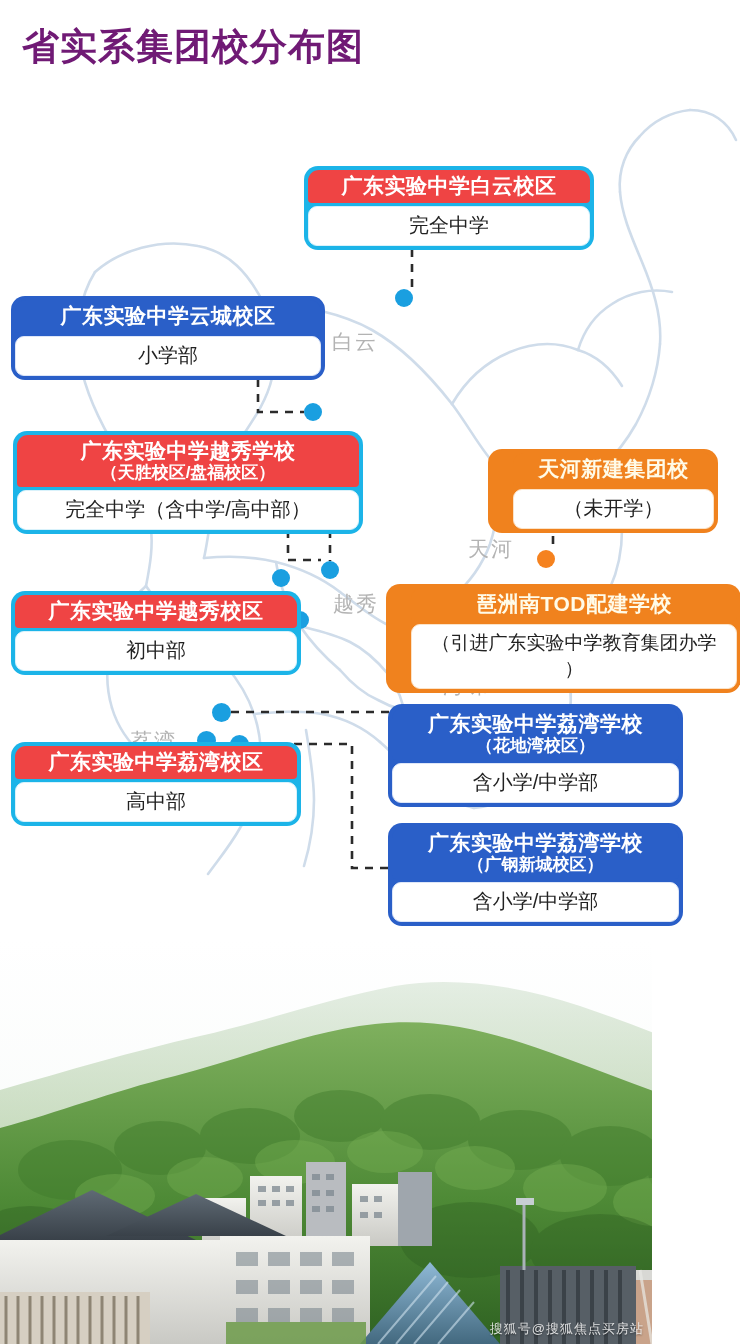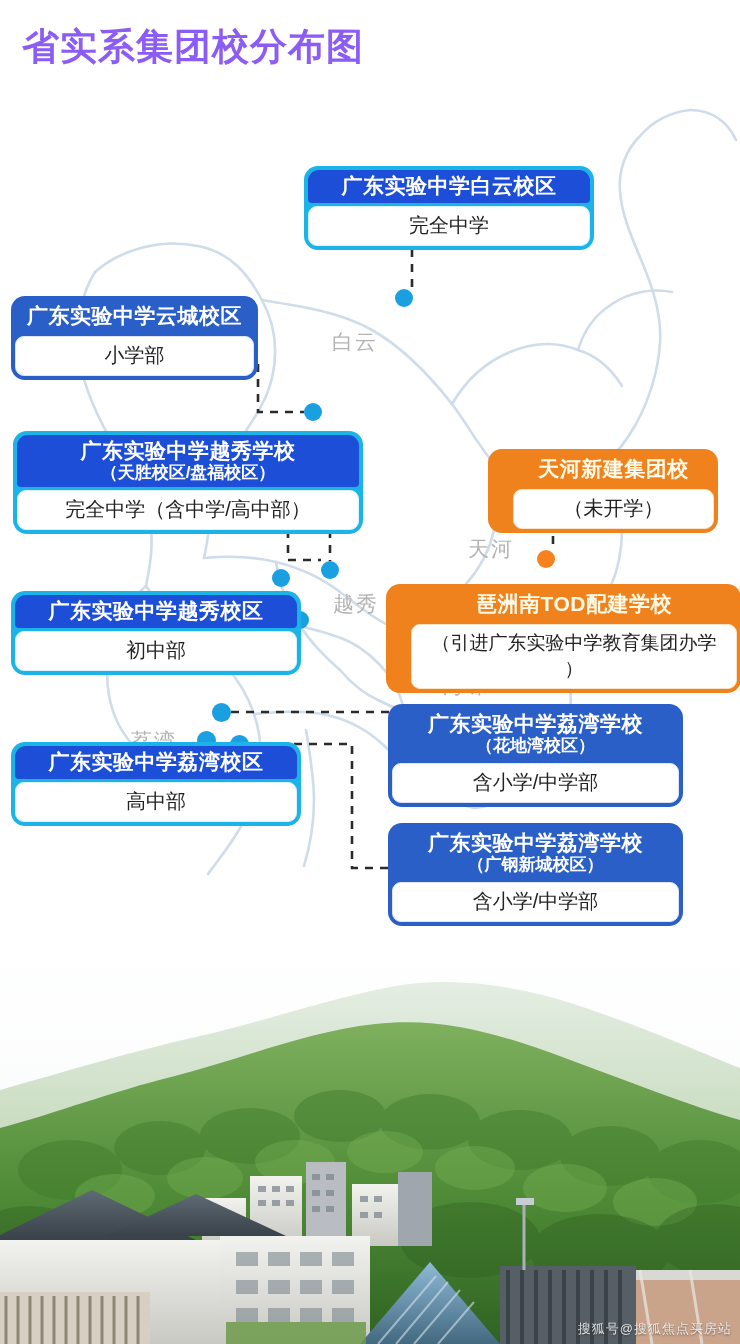--- a/index.html
+++ b/index.html
@@ -7,21 +7,21 @@
     width: 740px; height: 1344px;
     background: #ffffff;
     font-family: "Liberation Sans", "DejaVu Sans", sans-serif;
     overflow: hidden;
   }
   #root { position: relative; width: 740px; height: 1344px; background:#fff; }
 
   
   .title {
     position: absolute; left: 22px; top: 22px;
-    font-size: 37px; font-weight: 700; color: #8b5cf6;
+    font-size: 37px; font-weight: 700; color: #701a75;
     letter-spacing: 1px; white-space: nowrap;
   }
 
   
   .map-layer { position: absolute; left:0; top:0; width:740px; height:940px; }
   .district-label {
     position: absolute; color:#b3b3b3; font-size:21px;
     font-weight:400; white-space:nowrap; letter-spacing:2px;
   }
 
@@ -52,37 +52,37 @@
     border-radius: 9px;
     text-align: center;
     color: #222;
     font-size: 20px;
     padding: 5px 10px 6px;
     margin-top: 3px;
   }
 
   
   .card.cyan { background:#1cb4e8; box-shadow: 0 0 0 1px #1cb4e8; }
-  .card.cyan .head { background:#1d4ed8; }
+  .card.cyan .head { background:#ef4444; }
   .card.cyan .body { border:1px solid #d9f2fb; }
 
   
   .card.blue { background:#2a5fc8; box-shadow: 0 0 0 1px #2a5fc8; }
   .card.blue .head { background:#2a5fc8; }
   .card.blue .body { border:1px solid #dde6f8; }
 
   
   .card.orange { background:#f0821e; box-shadow: 0 0 0 1px #f0821e; padding-left: 24px; }
   .card.orange .head { background:#f0821e; }
   .card.orange .body { border:1px solid #fbe3c8; }
   .card.orange .head .main { color:#fffbe8; }
 
   
   .photo {
-    position:absolute; left:0; top:940px; width:740px; height:404px;
+    position:absolute; left:0; top:940px; width:652px; height:404px;
     overflow:hidden; background:#0f766e;
   }
   .watermark {
     position:absolute; right:8px; bottom:6px;
     color:rgba(255,255,255,.82); font-size:13px;
     letter-spacing:1px; white-space:nowrap;
     text-shadow:0 1px 2px rgba(0,0,0,.45);
     display:flex; align-items:center; gap:3px;
   }
   .wm-mark { font-size:13px; }
@@ -189,21 +189,21 @@
     <div class="dot blue" style="left:230px; top:735px; width:19px; height:19px;"></div>
   </div>
 
   <div class="card cyan" style="left:305px; top:167px; width:288px;">
     <div class="head">
       <div class="main">广东实验中学白云校区</div>
     </div>
     <div class="body">完全中学</div>
   </div>
 
-  <div class="card blue" style="left:12px; top:297px; width:245px;">
+  <div class="card blue" style="left:12px; top:297px; width:312px;">
     <div class="head">
       <div class="main">广东实验中学云城校区</div>
     </div>
     <div class="body">小学部</div>
   </div>
 
   <div class="card cyan" style="left:14px; top:432px; width:348px;">
     <div class="head">
       <div class="main">广东实验中学越秀学校</div>
       <div class="sub">（天胜校区/盘福校区）</div>

